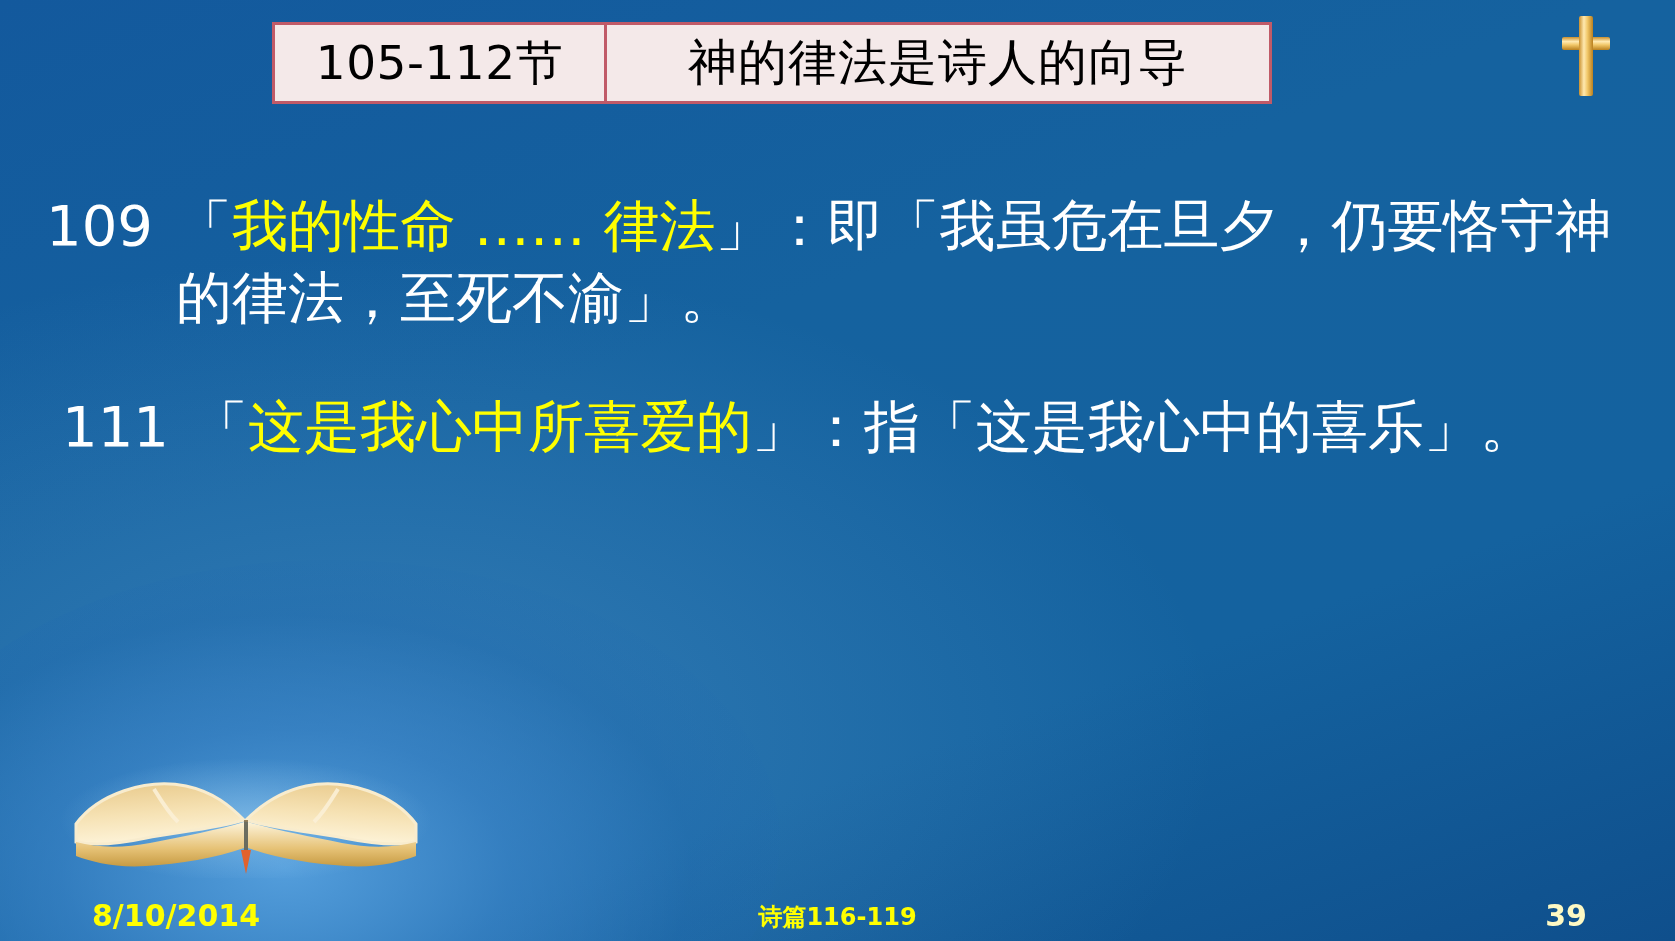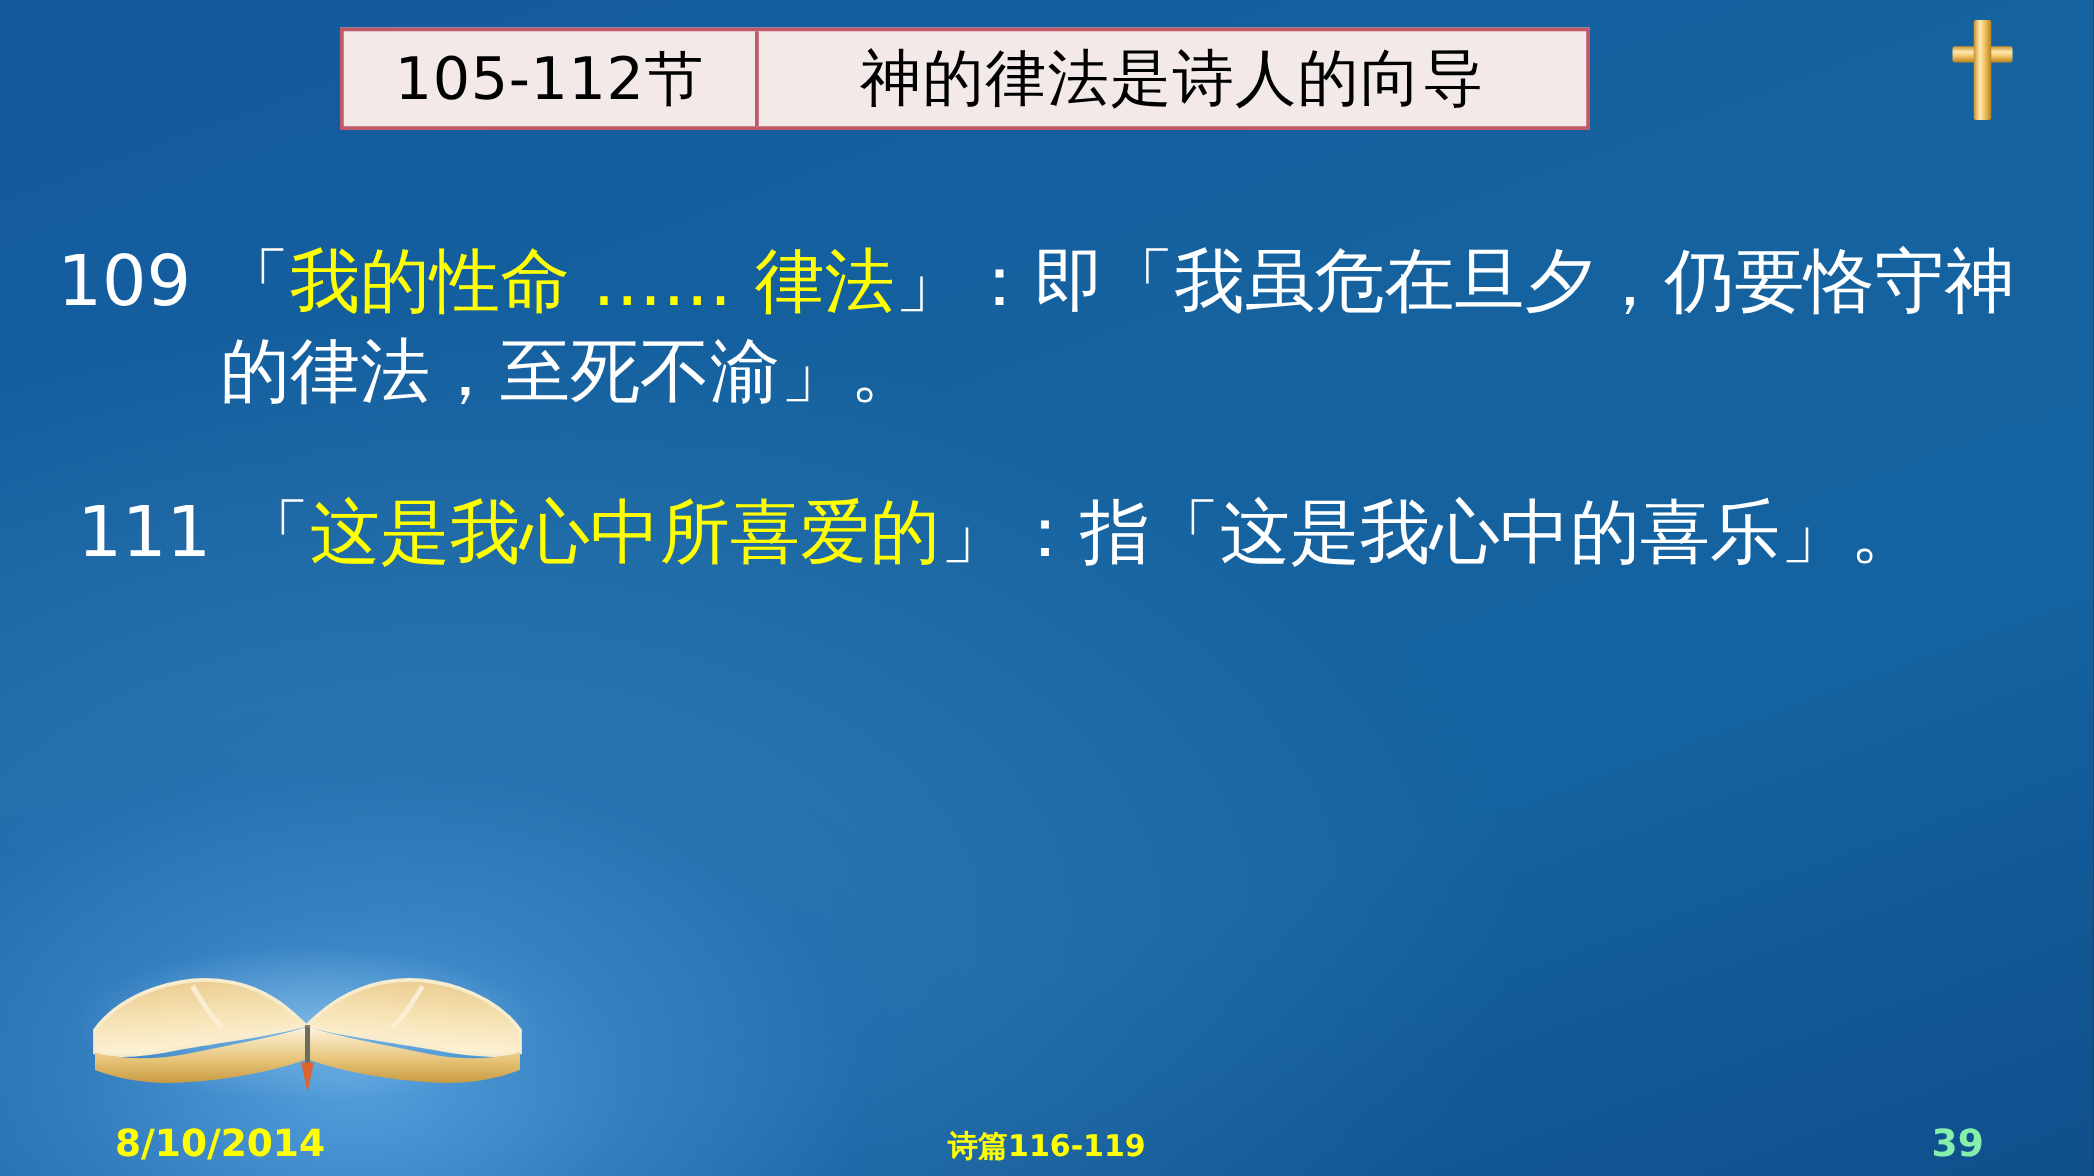--- a/index.html
+++ b/index.html
@@ -148,21 +148,21 @@
     bottom: 2px;
     text-align: center;
     color: #ffff00;
     font-size: 24px;
     font-weight: bold;
   }
   .footer-page {
     position: absolute;
     right: 88px;
     bottom: 2px;
-    color: #86efac;
+    color: #fef9c3;
     font-size: 30px;
     font-weight: bold;
   }
 </style>
 </head>
 <body>
 
 <div class="slide">
 
   <div class="slide-bg-vignette"></div>

